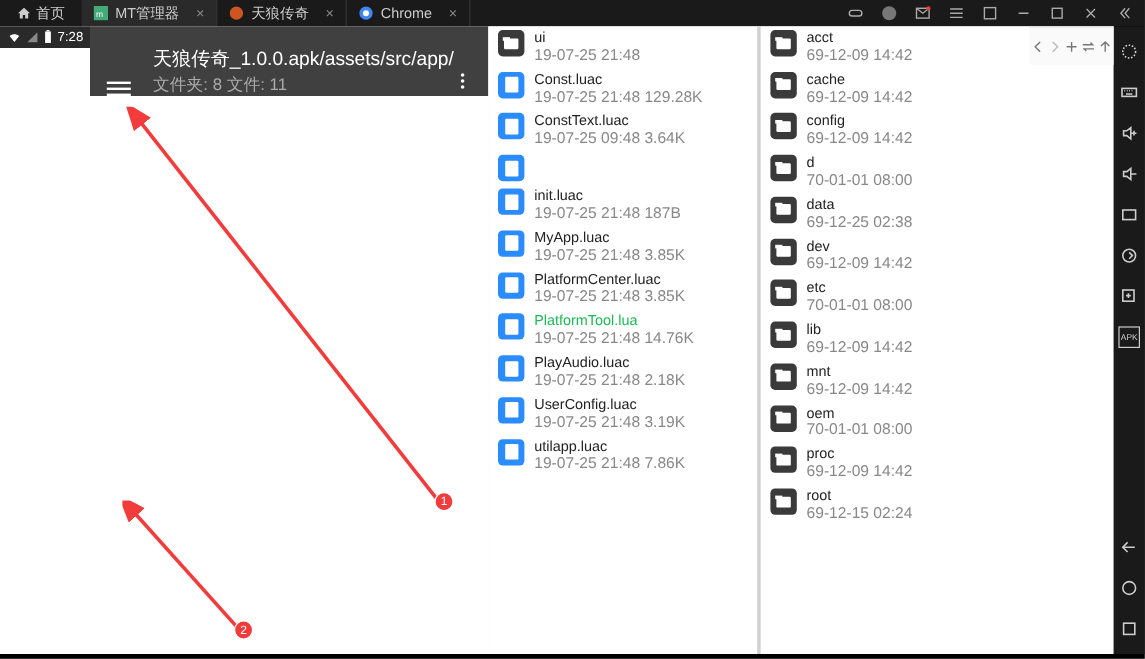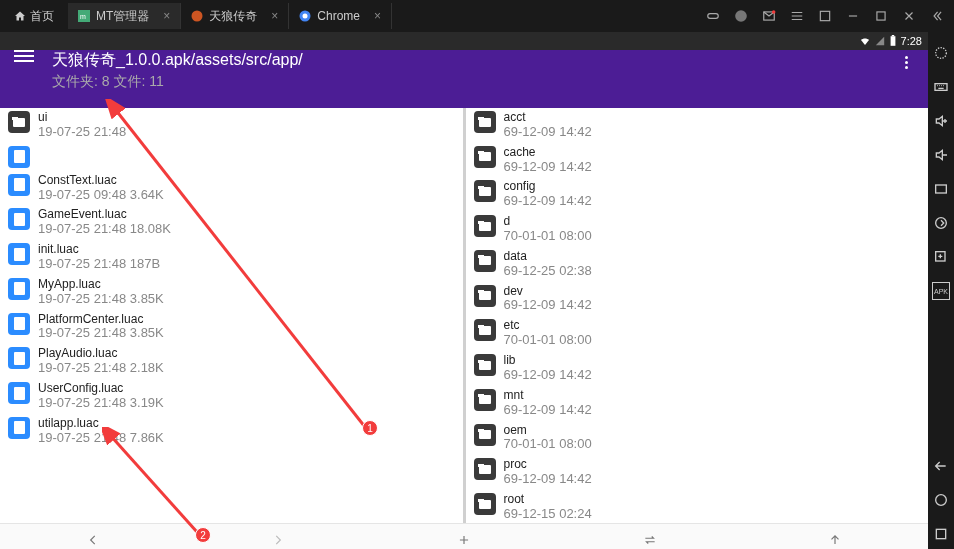--- a/index.html
+++ b/index.html
@@ -1,32 +1,32 @@
 <!DOCTYPE html>
 <html><head>
 <meta charset="utf-8">
 <style>
   * { box-sizing: border-box; margin: 0; padding: 0; font-family: Arial, "Microsoft YaHei", sans-serif; }
   body { width: 954px; height: 549px; background: #000; overflow: hidden; position: relative; }
   
-  .tab-bar { height: 32px; background: #1a1a1a; display: flex; align-items: center; color: #ccc; font-size: 12px; }
+  .tab-bar { height: 22px; background: #1a1a1a; display: flex; align-items: center; color: #ccc; font-size: 12px; }
   .tab-home { display: flex; align-items: center; gap: 4px; padding: 0 14px; }
   .tab { display: flex; align-items: center; gap: 6px; padding: 0 10px; height: 26px; border-right: 1px solid #333; }
   .tab.active { background: #2a2a2a; }
   .tab-close { margin-left: 8px; color: #888; }
   .tab-spacer { flex: 1; }
   .win-icons { display: flex; gap: 14px; padding: 0 10px; align-items: center; color: #aaa; }
   .win-icons svg { width: 14px; height: 14px; }
   
   .main-area { display: flex; height: calc(100% - 26px); }
-  .content { flex: 1; background: #fff; display: flex; flex-direction: column; position: relative; }
+  .content { flex: 1; background: #fff; display: flex; position: relative; }
   
   .status-bar { height: 18px; background: #2a2a2a; display: flex; justify-content: flex-end; align-items: center; color: #fff; font-size: 11px; padding: 0 6px; gap: 4px; }
   
-  .app-header { height: 58px; background: #4c1d95; display: flex; align-items: flex-start; padding: 0 14px; color: #fff; }
+  .app-header { height: 58px; background: #404040; display: flex; align-items: flex-end; padding: 0 14px; color: #fff; }
   .hamburger { width: 20px; display: flex; flex-direction: column; gap: 3px; margin-right: 18px; cursor: pointer; }
   .hamburger span { height: 2px; background: #fff; }
   .header-title { font-size: 16px; font-weight: 500; }
   .header-sub { font-size: 14px; color: #aaa; margin-top: 2px; }
   .header-more { margin-left: auto; cursor: pointer; display: flex; flex-direction: column; gap: 2px; padding: 6px; }
   .header-more span { width: 3px; height: 3px; border-radius: 50%; background: #fff; }
   
   .panes { flex: 1; display: flex; background: #fafafa; overflow: hidden; }
   .pane { flex: 1; overflow-y: auto; background: #fff; }
   .pane.left { border-right: 3px solid #d0d0d0; }
@@ -157,54 +157,61 @@
       <div class="pane left" id="pane-left">
           <div class="file-row">
             <div class="file-icon folder"></div>
             <div class="file-info">
               <div class="file-name">ui</div>
               <div class="file-meta">19-07-25 21:48</div>
             </div>
           </div>
           <div class="file-row">
             <div class="file-icon file"></div>
+            <div class="file-info">
+              <div class="file-name">Const.luac</div>
+              <div class="file-meta">19-07-25 21:48  129.28K</div>
+            </div>
           </div>
           <div class="file-row">
             <div class="file-icon file"></div>
             <div class="file-info">
               <div class="file-name">ConstText.luac</div>
               <div class="file-meta">19-07-25 09:48  3.64K</div>
             </div>
           </div>
           <div class="file-row">
             <div class="file-icon file"></div>
-            <div class="file-info">
-              <div class="file-name">GameEvent.luac</div>
-              <div class="file-meta">19-07-25 21:48  18.08K</div>
-            </div>
           </div>
           <div class="file-row">
             <div class="file-icon file"></div>
             <div class="file-info">
               <div class="file-name">init.luac</div>
               <div class="file-meta">19-07-25 21:48  187B</div>
             </div>
           </div>
           <div class="file-row">
             <div class="file-icon file"></div>
             <div class="file-info">
               <div class="file-name">MyApp.luac</div>
               <div class="file-meta">19-07-25 21:48  3.85K</div>
             </div>
           </div>
           <div class="file-row">
             <div class="file-icon file"></div>
             <div class="file-info">
               <div class="file-name">PlatformCenter.luac</div>
               <div class="file-meta">19-07-25 21:48  3.85K</div>
+            </div>
+          </div>
+          <div class="file-row">
+            <div class="file-icon file"></div>
+            <div class="file-info">
+              <div class="file-name highlight">PlatformTool.lua</div>
+              <div class="file-meta">19-07-25 21:48  14.76K</div>
             </div>
           </div>
           <div class="file-row">
             <div class="file-icon file"></div>
             <div class="file-info">
               <div class="file-name">PlayAudio.luac</div>
               <div class="file-meta">19-07-25 21:48  2.18K</div>
             </div>
           </div>
           <div class="file-row">

